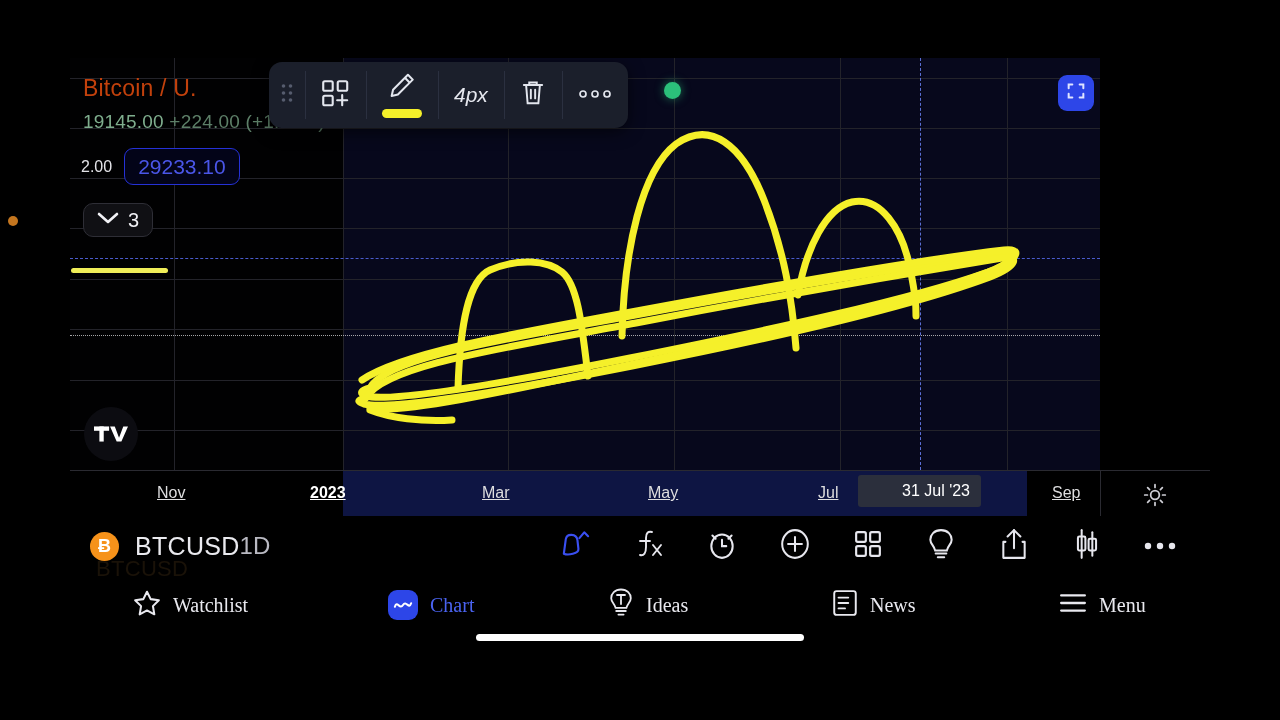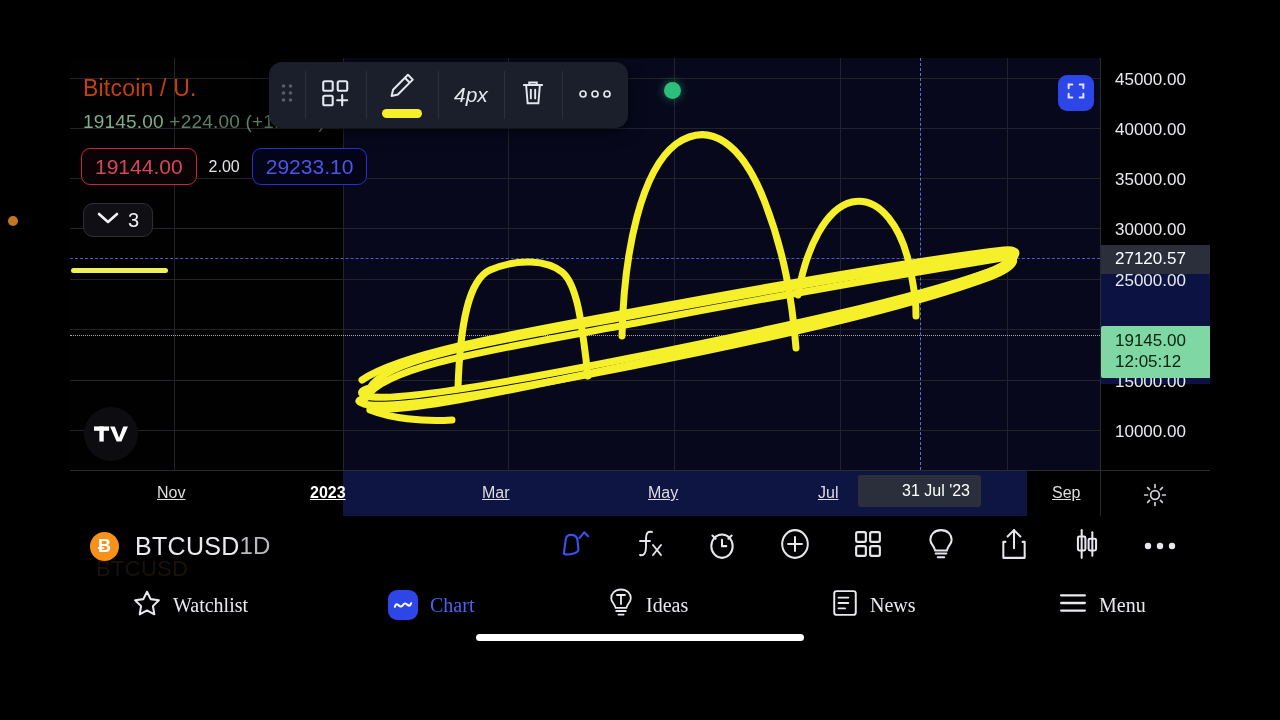--- a/index.html
+++ b/index.html
@@ -170,21 +170,20 @@
       <div id="symTitle">Bitcoin / U.</div>
       <div id="tvWord">ingView</div>
       <div id="greenDot"></div>
 
       <div id="lastRow">
         <span>19145.00</span>
         <span class="chg">+224.00 (+1.18%)</span>
       </div>
 
       <div id="bidask">
-        <div class="qbox bid">19144.00</div>
         <div id="spread">2.00</div>
         <div class="qbox ask">29233.10</div>
       </div>
 
       <div id="countPill">
         <span class="chev">
           <svg width="22" height="14" viewBox="0 0 22 14">
               <path d="M2 3 L11 11 L20 3" fill="none" stroke="#f2f2f6" stroke-width="2.6" stroke-linecap="round" stroke-linejoin="round"></path>
             </svg>
         </span>
@@ -265,38 +264,20 @@
               <circle cx="5" cy="6" r="3"></circle>
                 <circle cx="17" cy="6" r="3"></circle>
                 <circle cx="29" cy="6" r="3"></circle>
             </svg>
           </span>
         </div>
       </div>
 
     </div>
 
-    <div id="priceAxis">
-      <div class="axisBand" style="top:198px;height:128px;"></div>
-
-      <div class="pLabel" style="top:12px;">45000.00</div>
-      <div class="pLabel" style="top:62px;">40000.00</div>
-      <div class="pLabel" style="top:112px;">35000.00</div>
-      <div class="pLabel" style="top:162px;">30000.00</div>
-      <div class="pLabel" style="top:213px;">25000.00</div>
-      <div class="pLabel" style="top:314px;">15000.00</div>
-      <div class="pLabel" style="top:364px;">10000.00</div>
-
-      <div id="pCross" style="top:187px;">27120.57</div>
-
-      <div id="pLast" style="top:268px;">
-        <div>19145.00</div>
-        <div>12:05:12</div>
-      </div>
-    </div>
 
     <div id="timeAxis">
       <div id="tBand" style="left:273px;width:684px;"></div>
       <div class="tLabel" style="left:87px;">Nov</div>
       <div class="tLabel bold" style="left:240px;">2023</div>
       <div class="tLabel" style="left:412px;">Mar</div>
       <div class="tLabel" style="left:578px;">May</div>
       <div class="tLabel" style="left:748px;">Jul</div>
       <div class="tLabel" style="left:956px;margin-left:26px;">Sep</div>
       <div id="tCross" style="left:788px;padding-left:44px;">31 Jul '23</div>

